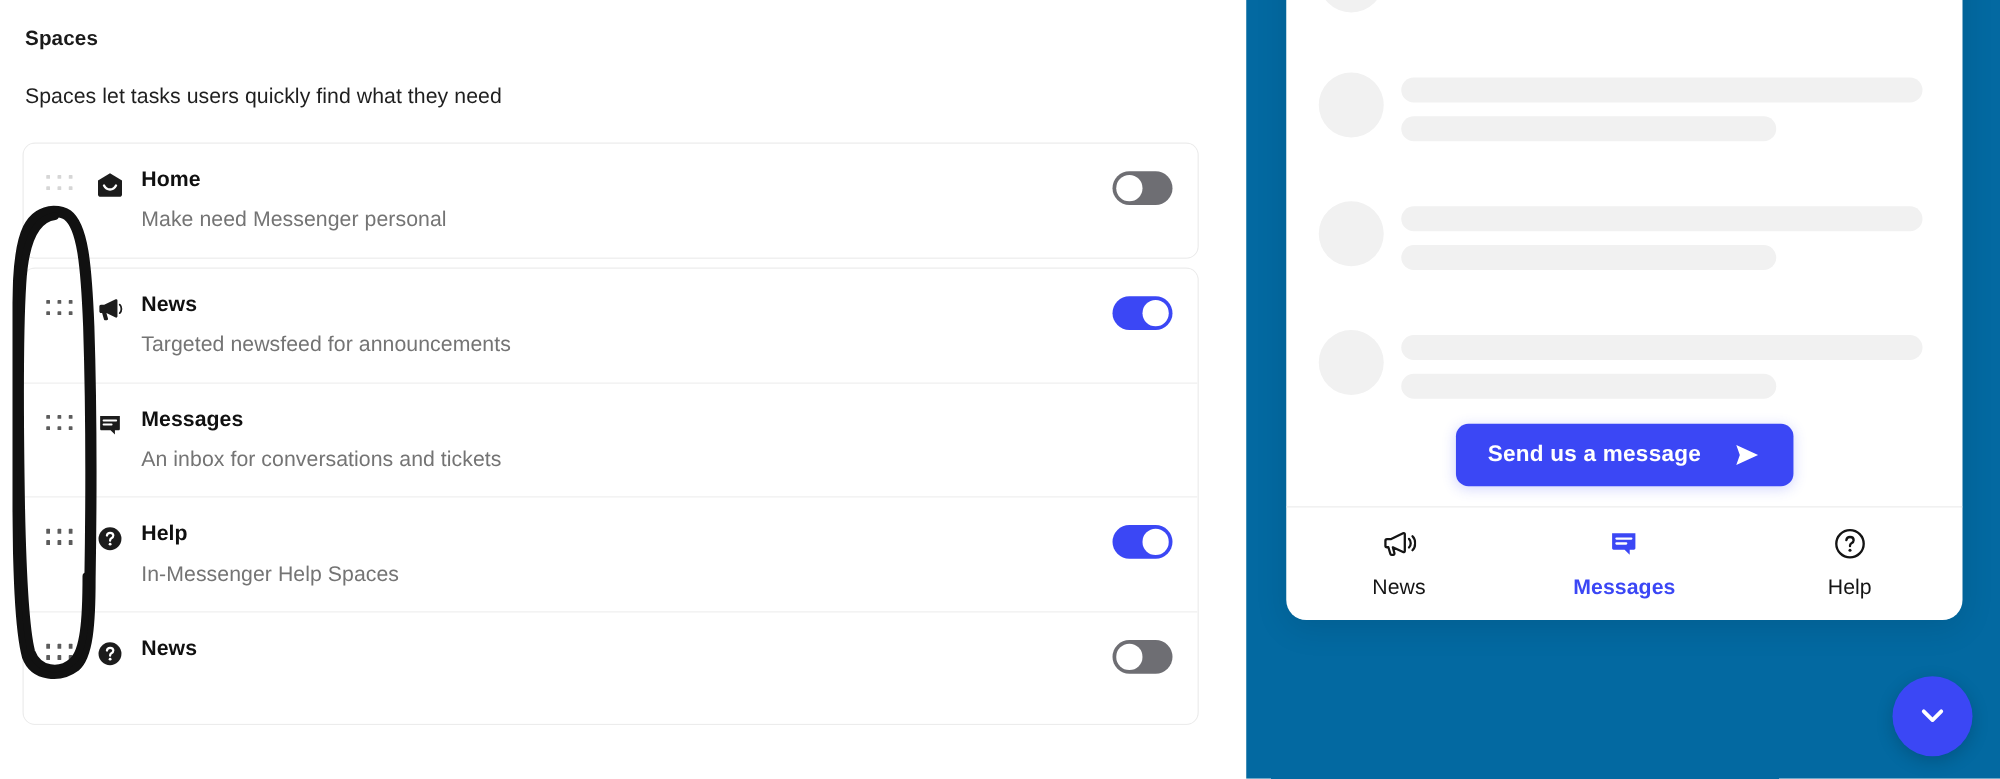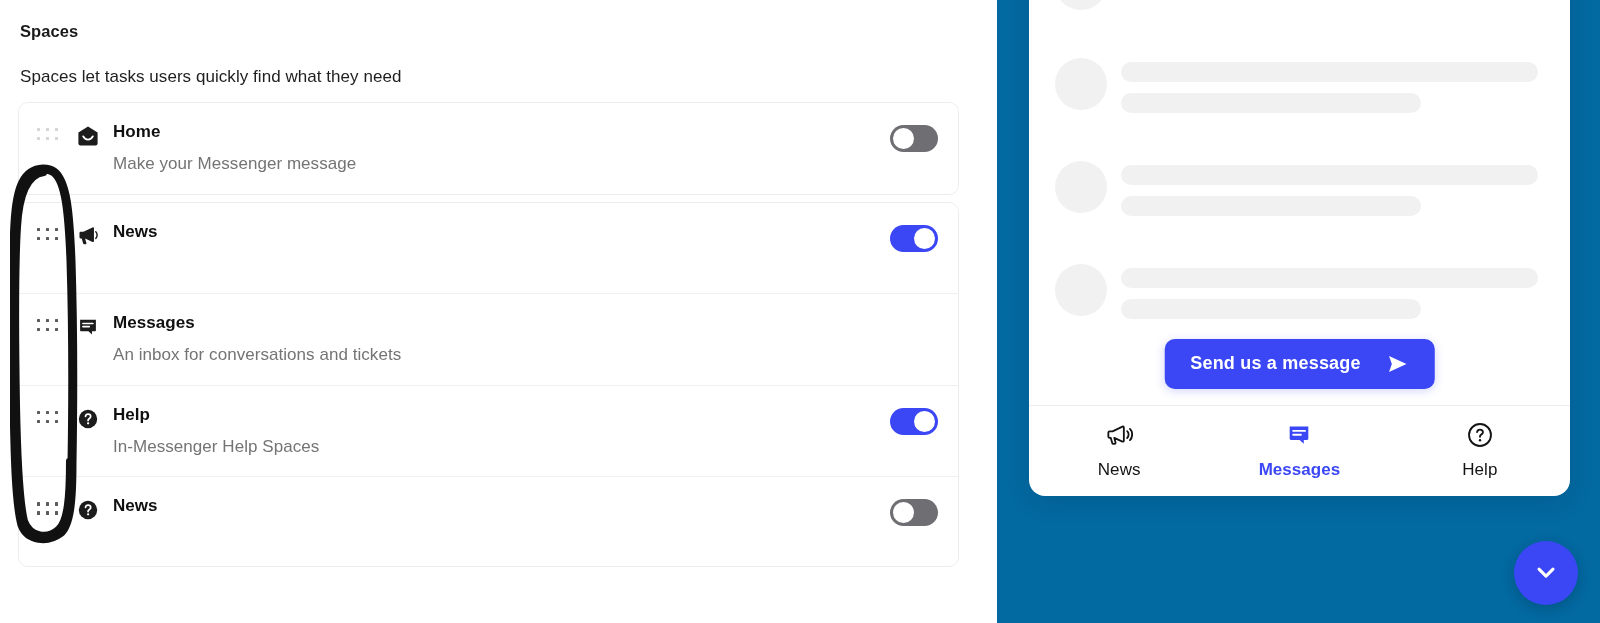--- a/index.html
+++ b/index.html
@@ -20,21 +20,21 @@
   }
   .section-title {
     font-size: 16.5px; font-weight: bold; color: #1a1a1a;
     letter-spacing: .1px; margin: 0 0 0 2px;
   }
   .section-sub {
     font-size: 17px; color: #1f1f1f; margin: 26px 0 0 2px;
     letter-spacing: .05px;
   }
 
-  .cards { margin-top: 15px; }
+  .cards { margin-top: 27px; }
   .card {
     background: #fff;
     border: 1px solid #ececec;
     border-radius: 10px;
     overflow: hidden;
   }
   .card + .card { margin-top: 7px; }
 
   .row {
     position: relative;
@@ -186,21 +186,21 @@
               <i></i>
           </span>
           <span class="row-icon">
             <svg width="24" height="24" viewBox="0 0 24 24" fill="currentColor">
               <path d="M12 2.6 2.4 8.4v11.1c0 1.1.9 1.9 1.9 1.9h15.4c1 0 1.9-.8 1.9-1.9V8.4L12 2.6z"></path>
               <path d="M7.2 12.4c1.1 2.1 2.8 3.2 4.8 3.2s3.7-1.1 4.8-3.2" stroke="#fff" stroke-width="1.9" fill="none" stroke-linecap="round"></path>
             </svg>
           </span>
           <span class="row-text">
             <span class="row-title">Home</span>
-            <span class="row-desc" style="display:block">Make your Messenger message</span>
+            <span class="row-desc" style="display:block">Make need Messenger personal</span>
           </span>
           <span class="toggle">
               <span class="knob"></span>
             </span>
         </div>
       </div>
 
       <div class="card">
 
         <div class="row">
@@ -213,20 +213,21 @@
               <i></i>
           </span>
           <span class="row-icon">
             <svg width="23" height="23" viewBox="0 0 24 24" fill="currentColor">
               <path d="M16.2 3.6 6.6 8.2H3.9c-.7 0-1.3.6-1.3 1.3v4.3c0 .7.6 1.3 1.3 1.3h1l1.5 5.2c.1.5.6.8 1.1.8h1.3c.7 0 1.2-.7 1-1.4l-1.3-4.6 7.7 3.7c.7.3 1.5-.2 1.5-1V4.6c0-.8-.8-1.3-1.5-1z"></path>
               <path d="M19.6 8.1c.9.9 1.4 2.2 1.4 3.5s-.5 2.6-1.4 3.5" stroke="currentColor" stroke-width="1.5" fill="none" stroke-linecap="round"></path>
             </svg>
           </span>
           <span class="row-text">
             <span class="row-title">News</span>
+            <span class="row-desc" style="display:block">Targeted newsfeed for announcements</span>
           </span>
           <span class="toggle on">
               <span class="knob"></span>
             </span>
         </div>
 
         <div class="row">
           <span class="drag-handle">
             <i></i>
               <i></i>

